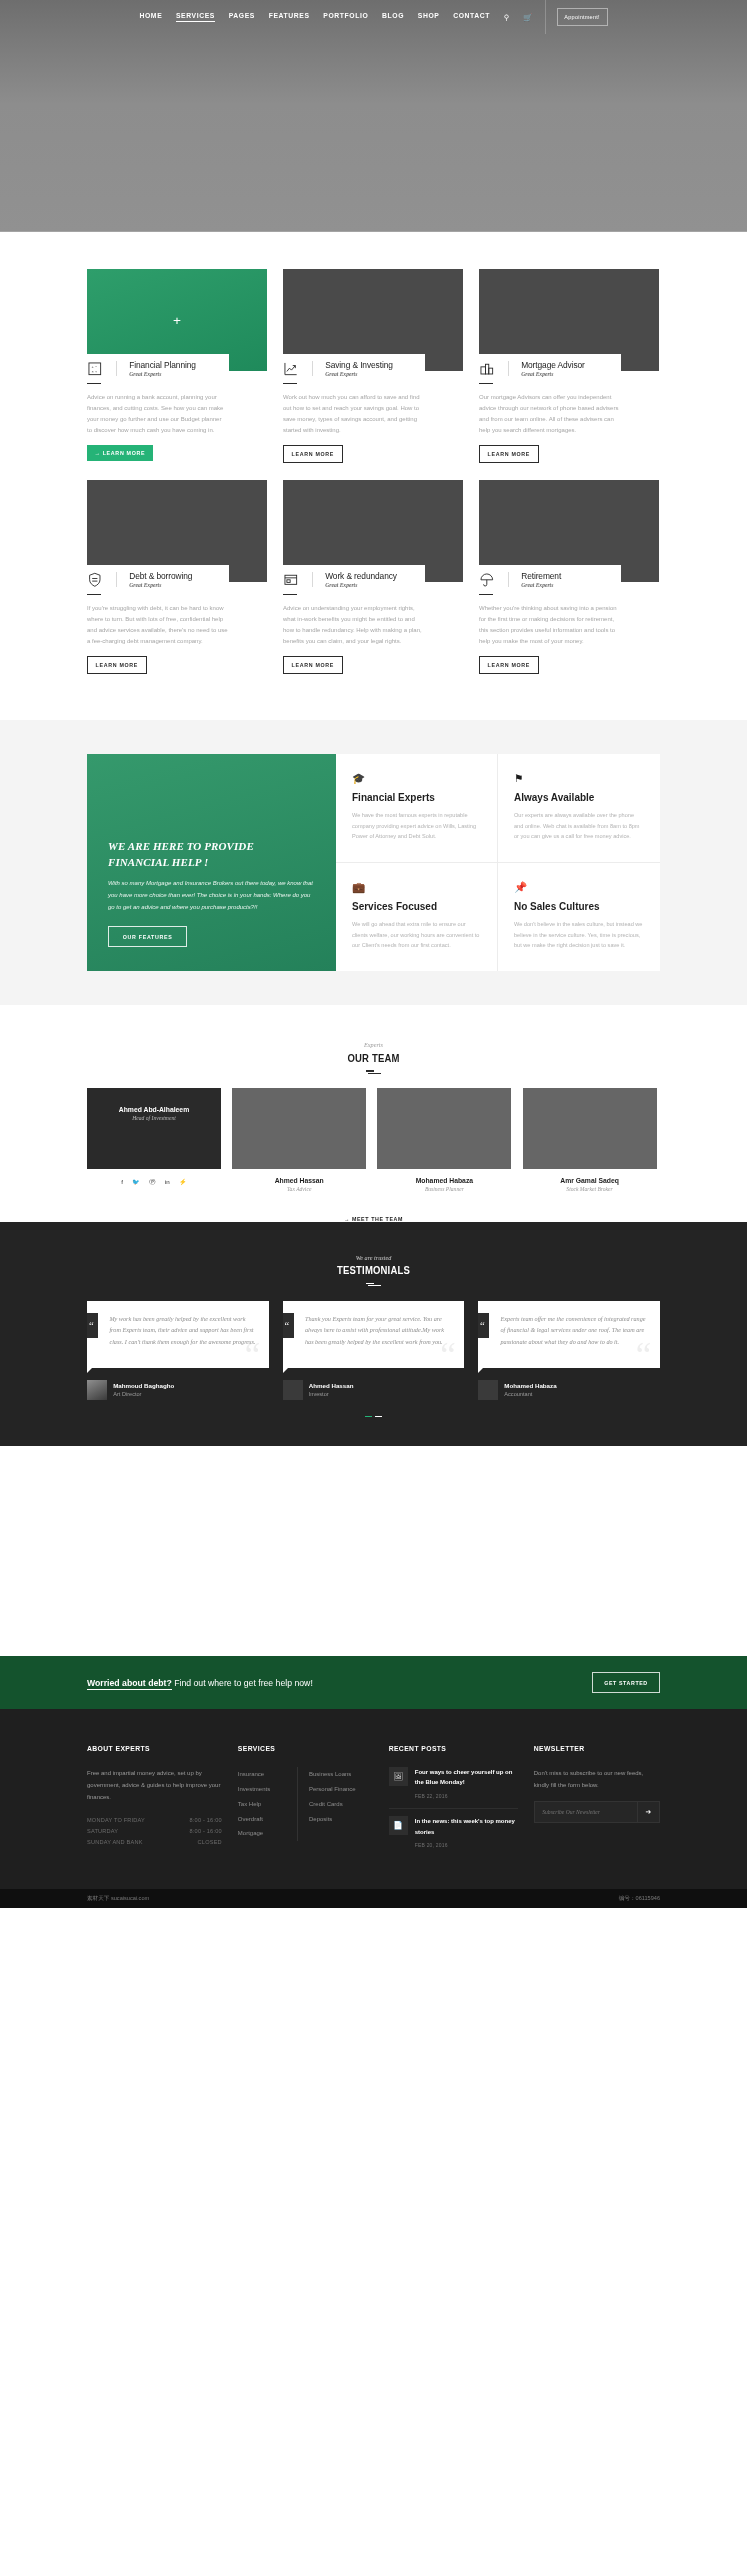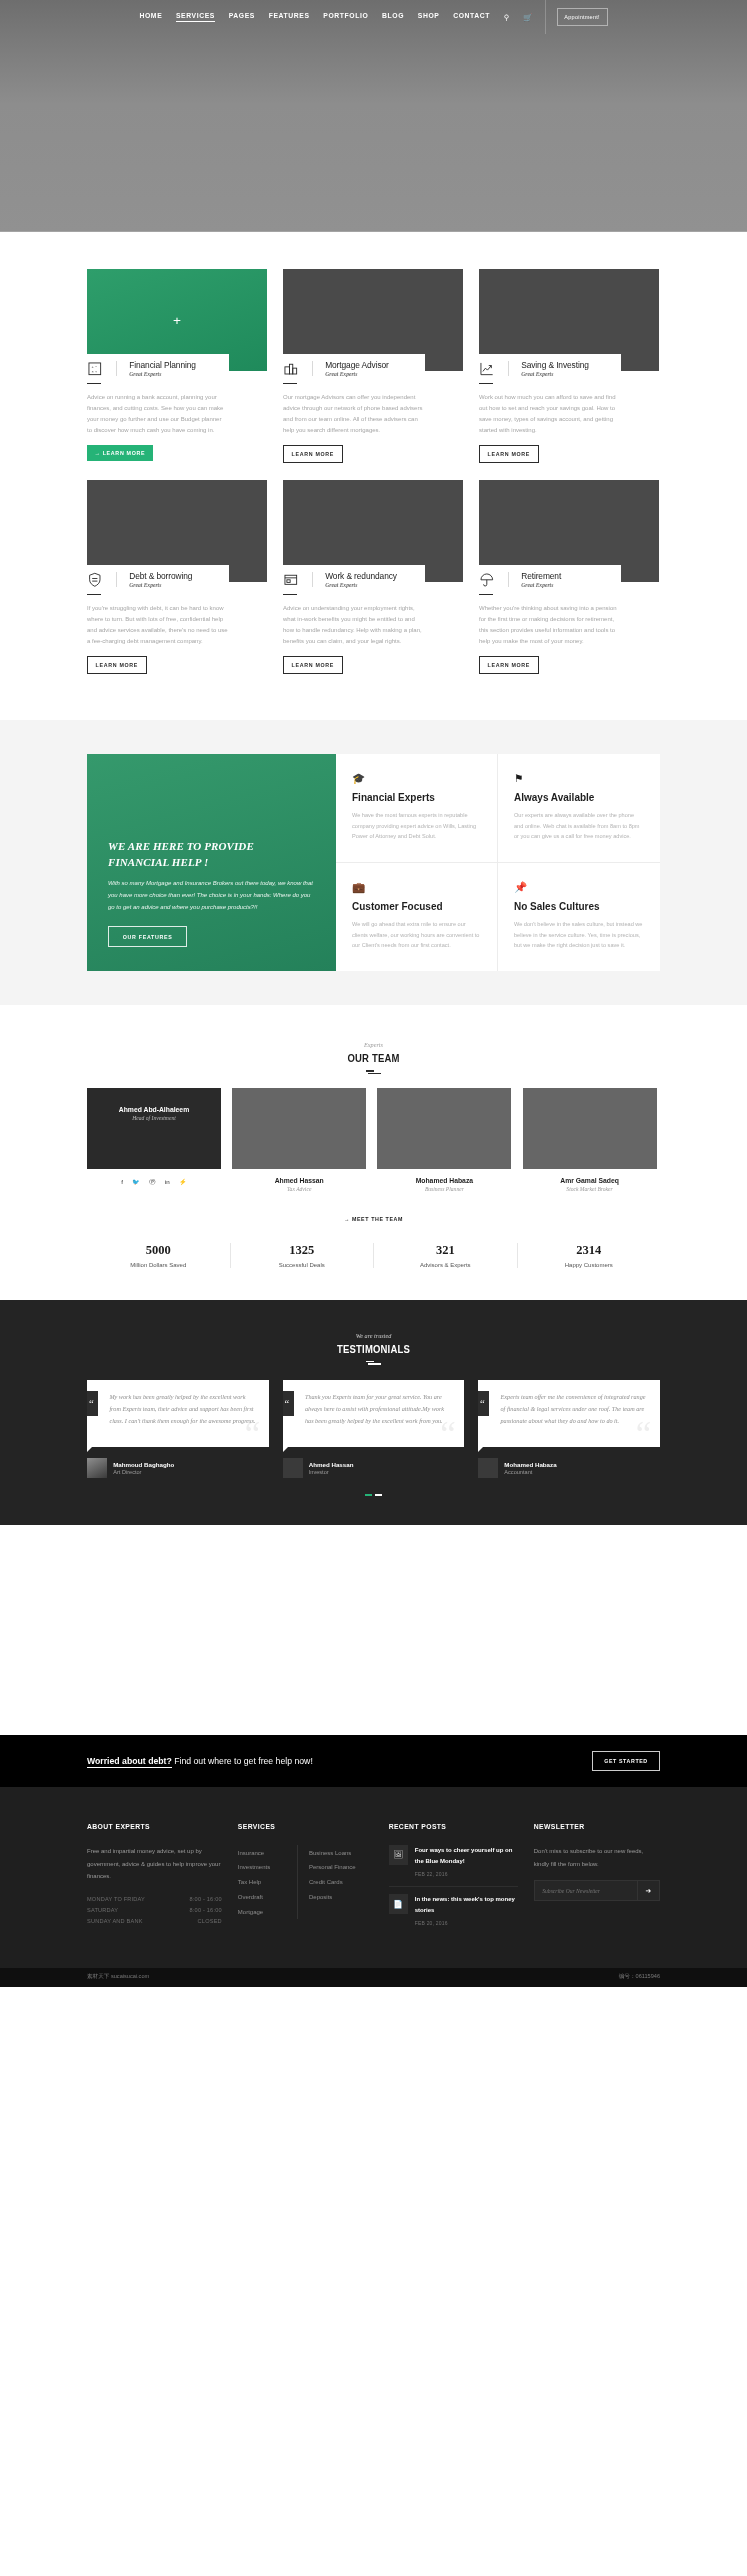--- a/index.html
+++ b/index.html
@@ -108,21 +108,21 @@
   .tav{width:20px;height:20px;background:#3a3a3a;flex:none}
   .tav.photo{background:linear-gradient(150deg,#8f8f8f,#3a3a3a)}
   .tauthor .an{color:#fff;font-size:6.2px;font-weight:bold;font-family:"Liberation Sans Narrow","Liberation Sans",sans-serif}
   .tauthor .ar{color:#9b9b9b;font-size:5.6px;margin-top:1.9px;font-family:"Liberation Sans Narrow","Liberation Sans",sans-serif}
   .dots{display:flex;gap:3.7px;justify-content:center;margin-top:16px}
   .dots i{display:block;width:6.2px;height:1.9px;background:#fff}
   .dots i.on{background:#25b377}
 
   
   .gap{height:210px;background:#fff}
-  .cta{background:#000000;padding:16px 0}
+  .cta{background:#14532d;padding:16px 0}
   .ctarow{display:flex;align-items:center;justify-content:space-between}
   .ctatxt{color:#fff;font-size:8.7px;font-family:"Liberation Sans Narrow","Liberation Sans",sans-serif}
   .ctatxt b{border-bottom:1.2px solid #fff;padding-bottom:1.2px}
   .ctabtn{border:0.6px solid rgba(255,255,255,.8);color:#fff;font-size:5.3px;font-weight:bold;
           letter-spacing:0.6px;padding:6.2px 11.2px;font-family:"Liberation Sans Narrow","Liberation Sans",sans-serif}
 
   
   footer{background:#1f1f1f;padding:36px 0 25px}
   .fgrid{display:flex;gap:16px}
   .fcol{color:#cfcfcf}
@@ -199,56 +199,56 @@
           <a class="btn solid">→  LEARN MORE</a>
         </div>
       </div>
 
       <div class="card">
         <div class="thumb"></div>
         <div class="cbody">
           <div class="chead">
             <span class="cicon">
               <svg width="15.6" height="15.6" viewBox="0 0 24 24" fill="none" stroke="currentColor" stroke-width="1.4">
-                <rect x="3" y="9" width="7" height="11"></rect>
-                  <rect x="10" y="5" width="5" height="15"></rect>
-                  <rect x="15" y="11" width="6" height="9"></rect>
+                <path d="M3 3v18h18"></path>
+                  <polyline points="6,16 10,11 13,14 19,7"></polyline>
+                  <polyline points="15,7 19,7 19,11"></polyline>
               </svg>
             </span>
             <span class="csep"></span>
             <span class="ctitles">
-              <div class="ct">Mortgage Advisor</div>
+              <div class="ct">Saving &amp; Investing</div>
               <div class="cs">Great Experts</div>
             </span>
           </div>
           <div class="crule"></div>
-          <p class="cdesc">Our mortgage Advisors can offer you independent advice through our network of phone based advisers and from our team online. All of these advisers can help you search different mortgages.</p>
+          <p class="cdesc">Work out how much you can afford to save and find out how to set and reach your savings goal. How to save money, types of savings account, and getting started with investing.</p>
           <a class="btn outline">LEARN MORE</a>
         </div>
       </div>
 
       <div class="card">
         <div class="thumb"></div>
         <div class="cbody">
           <div class="chead">
             <span class="cicon">
               <svg width="15.6" height="15.6" viewBox="0 0 24 24" fill="none" stroke="currentColor" stroke-width="1.4">
-                <path d="M3 3v18h18"></path>
-                  <polyline points="6,16 10,11 13,14 19,7"></polyline>
-                  <polyline points="15,7 19,7 19,11"></polyline>
+                <rect x="3" y="9" width="7" height="11"></rect>
+                  <rect x="10" y="5" width="5" height="15"></rect>
+                  <rect x="15" y="11" width="6" height="9"></rect>
               </svg>
             </span>
             <span class="csep"></span>
             <span class="ctitles">
-              <div class="ct">Saving &amp; Investing</div>
+              <div class="ct">Mortgage Advisor</div>
               <div class="cs">Great Experts</div>
             </span>
           </div>
           <div class="crule"></div>
-          <p class="cdesc">Work out how much you can afford to save and find out how to set and reach your savings goal. How to save money, types of savings account, and getting started with investing.</p>
+          <p class="cdesc">Our mortgage Advisors can offer you independent advice through our network of phone based advisers and from our team online. All of these advisers can help you search different mortgages.</p>
           <a class="btn outline">LEARN MORE</a>
         </div>
       </div>
     </div>
 
     <div class="srow">
 
       <div class="card">
         <div class="thumb"></div>
         <div class="cbody">
@@ -335,21 +335,21 @@
           <h3>Financial Experts</h3>
           <p>We have the most famous experts in reputable company providing expert advice on Wills, Lasting Power of Attorney and Debt Solut.</p>
         </div>
         <div class="fcell b2">
           <div class="ficon">⚑</div>
           <h3>Always Available</h3>
           <p>Our experts are always available over the phone and online. Web chat is available from 8am to 8pm or you can give us a call for free money advice.</p>
         </div>
         <div class="fcell b3">
           <div class="ficon">💼</div>
-          <h3>Customer Focused</h3>
+          <h3>Services Focused</h3>
           <p>We will go ahead that extra mile to ensure our clients welfare, our working hours are convenient to our Client's needs from our first contact.</p>
         </div>
         <div class="fcell">
           <div class="ficon">📌</div>
           <h3>No Sales Cultures</h3>
           <p>We don't believe in the sales culture, but instead we believe in the service culture. Yes, time is precious, but we make the right decision just to save it.</p>
         </div>
       </div>
     </div>
   </div>
@@ -396,38 +396,20 @@
         <div class="ph"></div>
         <div class="minfo">
           <div class="mn">Amr Gamal Sadeq</div>
           <div class="mr">Stock Market Broker</div>
         </div>
       </div>
     </div>
 
     <div class="meetbtn">→  MEET THE TEAM</div>
 
-    <div class="stats">
-      <div class="stat">
-        <div class="num">5000</div>
-        <div class="lbl">Million Dollars Saved</div>
-      </div>
-      <div class="stat">
-        <div class="num">1325</div>
-        <div class="lbl">Successful Deals</div>
-      </div>
-      <div class="stat">
-        <div class="num">321</div>
-        <div class="lbl">Advisors &amp; Experts</div>
-      </div>
-      <div class="stat">
-        <div class="num">2314</div>
-        <div class="lbl">Happy Customers</div>
-      </div>
-    </div>
   </div>
 </section>
 
 <section class="testi">
   <div class="wrap">
     <div class="eyebrow">We are trusted</div>
     <div class="sechead">TESTIMONIALS</div>
     <div class="dash"></div>
 
     <div class="tcards">

